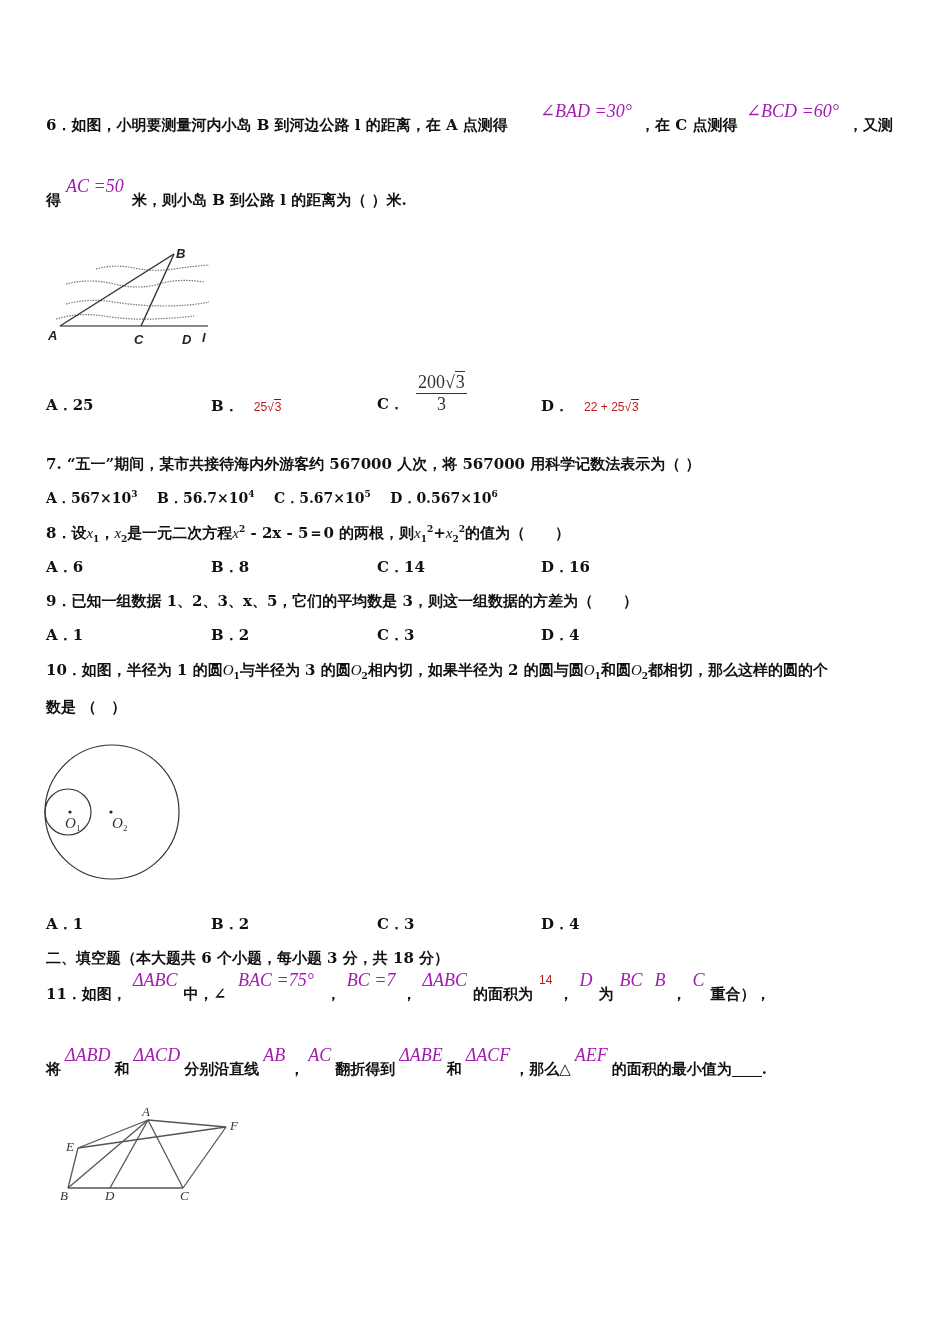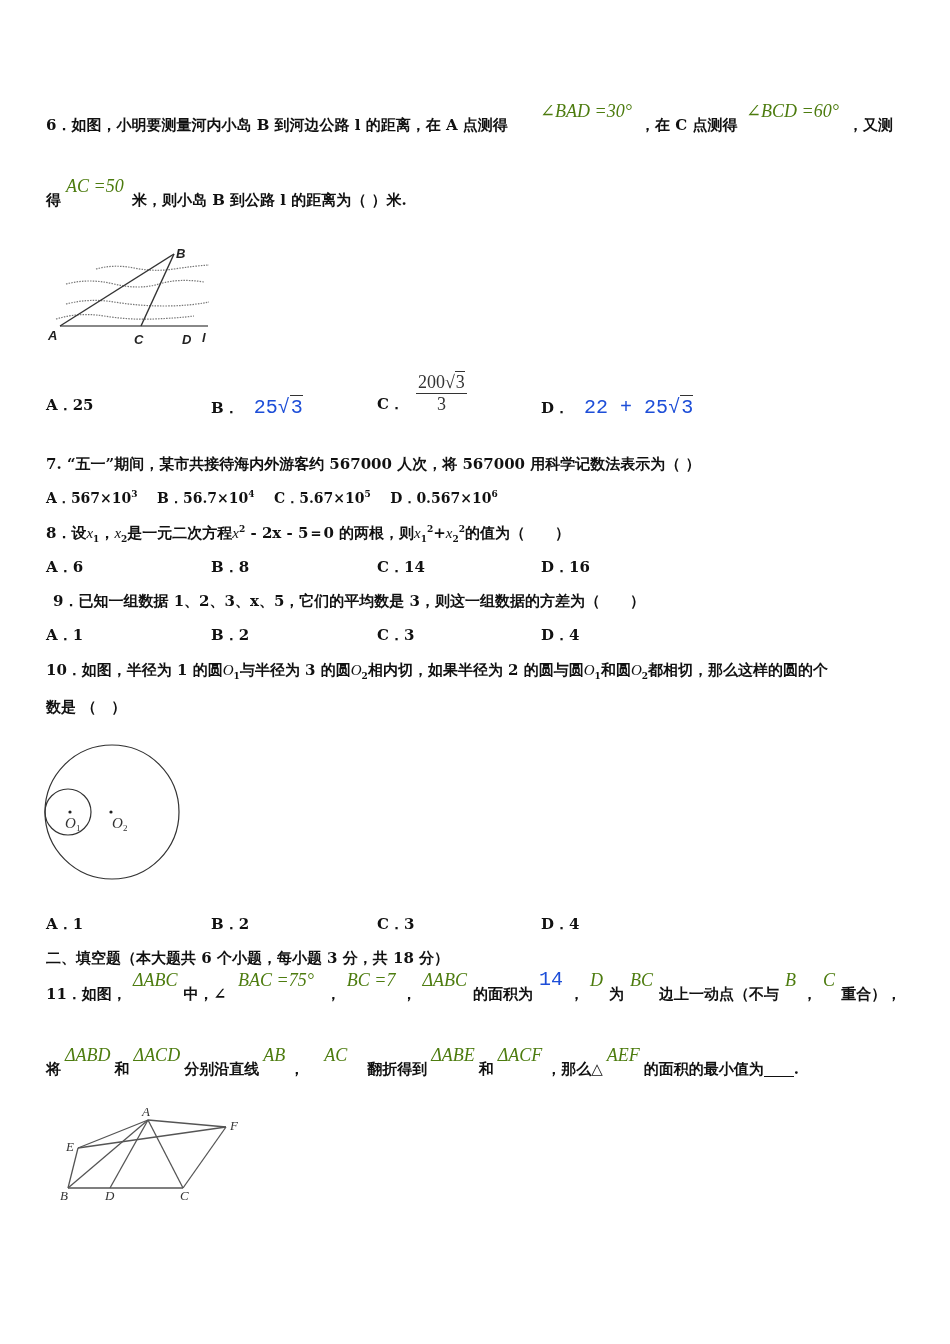--- a/index.html
+++ b/index.html
@@ -1,21 +1,21 @@
 <!DOCTYPE html>
 <html><head>
 <meta charset="utf-8">
 <style>
   html, body { margin:0; padding:0; background:#fff; }
   body { width:950px; height:1344px; position:relative; overflow:hidden;
          font-family:"DejaVu Serif","Liberation Serif",serif; color:#111; }
   .abs { position:absolute; white-space:nowrap; }
   .t { font-size:15px; font-weight:bold; }
-  .m { font-family:"Liberation Serif","DejaVu Serif",serif; font-style:italic; font-size:18px; font-weight:normal; color:#4d7c0f; }
-  .mu { font-family:Liberation Mono, monospace; font-size:20px; font-weight:normal; color:#1d4ed8; }
+  .m { font-family:"Liberation Serif","DejaVu Serif",serif; font-style:italic; font-size:18px; font-weight:normal; color:#a21caf; }
+  .mu { font-family:Liberation Sans, sans-serif; font-size:12px; font-weight:normal; color:#b91c1c; }
   .sup { font-size:9px; vertical-align:super; }
   .sub { font-size:9px; vertical-align:sub; }
   .it { font-style:italic; font-weight:normal; font-family:"Liberation Serif",serif; }
   .frac { display:inline-flex; flex-direction:column; align-items:center; font-family:"Liberation Serif",serif; font-size:18px; color:#333; }
   .frac .num { border-bottom:1px solid #333; padding:0 2px; }
   .sqrt { border-top:1px solid #333; padding-left:1px; }
   .blank { display:inline-block; width:30px; border-bottom:1px solid #111; }
   svg { position:absolute; }
 </style>
 </head>
@@ -85,21 +85,21 @@
   <div class="abs t" style="left:46px; top:524px;">
     <span>8．设</span><span class="it">x</span><span class="sub">1</span><span>，</span><span class="it">x</span><span class="sub">2</span><span>是一元二次方程</span><span class="it">x</span><span class="sup">2</span><span> - 2x - 5＝0</span><span> 的两根，则</span><span class="it">x</span><span class="sub">1</span><span class="sup">2</span><span>+</span><span class="it">x</span><span class="sub">2</span><span class="sup">2</span><span>的值为（　　）</span>
   </div>
   <div class="abs t" style="left:46px; top:558px;">A．6</div>
   <div class="abs t" style="left:211px; top:558px;">B．8</div>
   <div class="abs t" style="left:377px; top:558px;">C．14</div>
   <div class="abs t" style="left:541px; top:558px;">D．16</div>
 </div>
 
 <div>
-  <div class="abs t" style="left:46px; top:592px;margin-left:7px;">9．已知一组数据 1、2、3、x、5，它们的平均数是 3，则这一组数据的方差为（　　）</div>
+  <div class="abs t" style="left:46px; top:592px;">9．已知一组数据 1、2、3、x、5，它们的平均数是 3，则这一组数据的方差为（　　）</div>
   <div class="abs t" style="left:46px; top:626px;">A．1</div>
   <div class="abs t" style="left:211px; top:626px;">B．2</div>
   <div class="abs t" style="left:377px; top:626px;">C．3</div>
   <div class="abs t" style="left:541px; top:626px;">D．4</div>
 </div>
 
 <div>
   <div class="abs t" style="left:46px; top:661px;">
     <span>10．如图，半径为 1 的圆</span><span class="it">O</span><span class="sub">1</span><span>与半径为 3 的圆</span><span class="it">O</span><span class="sub">2</span><span>相内切，如果半径为 2 的圆与圆</span><span class="it">O</span><span class="sub">1</span><span>和圆</span><span class="it">O</span><span class="sub">2</span><span>都相切，那么这样的圆的个</span>
   </div>
@@ -133,35 +133,34 @@
       <span>，</span>
       <span class="m" style="position: relative; top: -14px; margin: 0px 6px;">BC =7</span>
       <span>，</span>
       <span class="m" style="position: relative; top: -14px; margin: 0px 6px;">ΔABC</span>
       <span>的面积为</span>
       <span class="mu" style="position: relative; top: -14px; margin: 0px 6px;">14</span>
       <span>，</span>
       <span class="m" style="position: relative; top: -14px; margin: 0px 6px;">D</span>
       <span>为</span>
       <span class="m" style="position: relative; top: -14px; margin: 0px 6px;">BC</span>
-      <span>边上一动点（不与</span>
       <span class="m" style="position: relative; top: -14px; margin: 0px 6px;">B</span>
       <span>，</span>
       <span class="m" style="position: relative; top: -14px; margin: 0px 6px;">C</span>
       <span>重合），</span>
     </div>
   <div class="abs t" style="left:46px; top:1047px; line-height:44px; display:flex; align-items:flex-end;" id="q11-l2">
       <span>将</span>
       <span class="m" style="position: relative; top: -14px; margin: 0px 4px;">ΔABD</span>
       <span>和</span>
       <span class="m" style="position: relative; top: -14px; margin: 0px 4px;">ΔACD</span>
       <span>分别沿直线</span>
       <span class="m" style="position: relative; top: -14px; margin: 0px 4px;">AB</span>
       <span>，</span>
-      <span class="m" style="position: relative; top: -14px; margin: 0px 20px;">AC</span>
+      <span class="m" style="position: relative; top: -14px; margin: 0px 4px;">AC</span>
       <span>翻折得到</span>
       <span class="m" style="position: relative; top: -14px; margin: 0px 4px;">ΔABE</span>
       <span>和</span>
       <span class="m" style="position: relative; top: -14px; margin: 0px 4px;">ΔACF</span>
       <span>，那么△</span>
       <span class="m" style="position: relative; top: -14px; margin: 0px 4px;">AEF</span>
       <span>的面积的最小值为</span>
       <span class="blank" style="margin-bottom: 14px;"></span>
       <span>.</span>
     </div>

